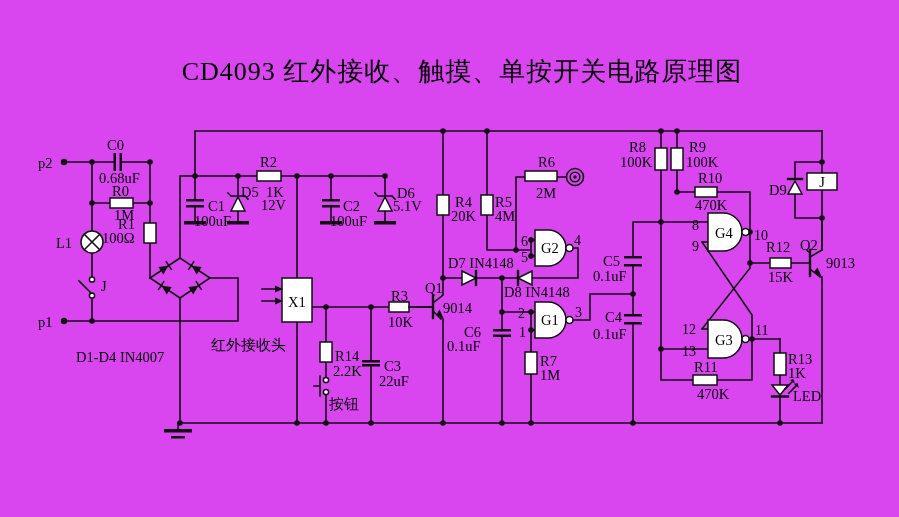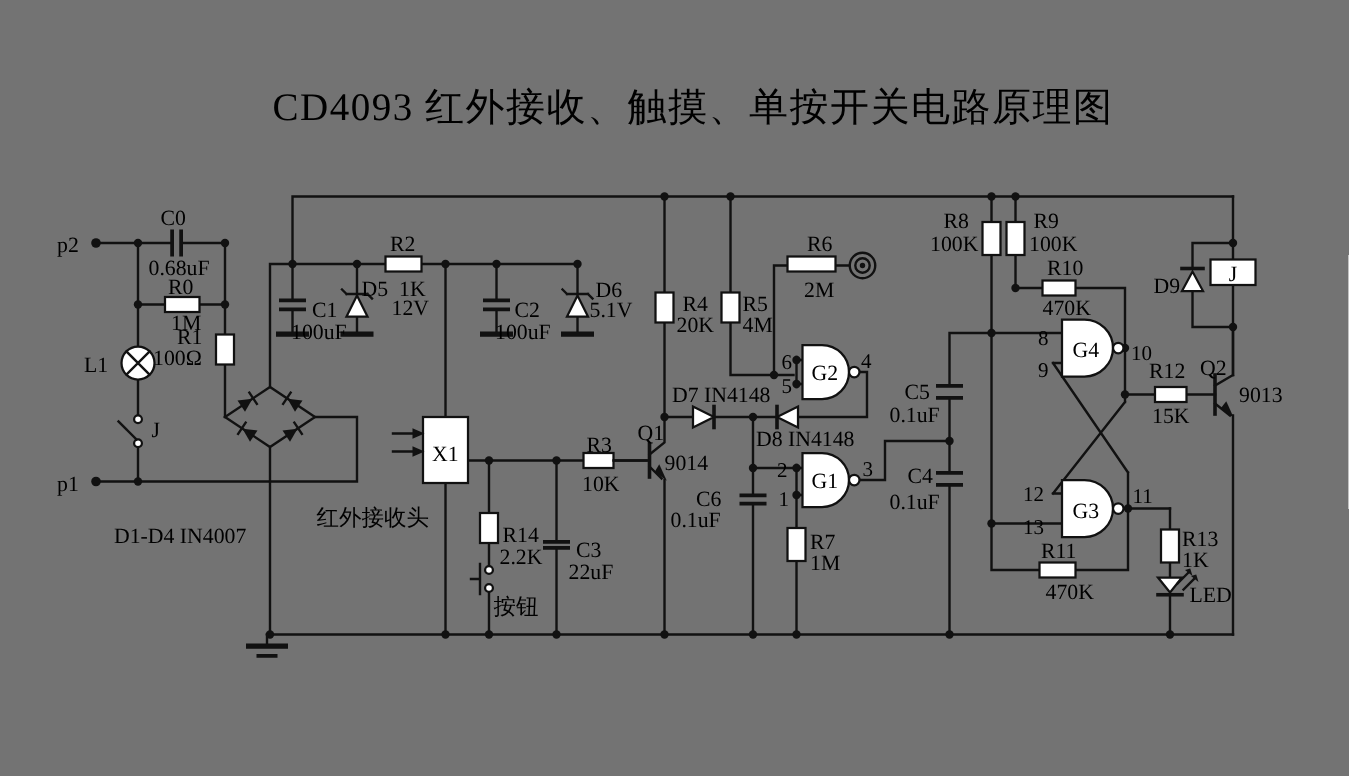--- a/index.html
+++ b/index.html
@@ -1,16 +1,16 @@
 <!DOCTYPE html>
 <html><head>
 <meta charset="utf-8">
 <style>
   html,body{margin:0;padding:0;background:#fff;}
-  .stage{width:899px;height:517px;background:#737373;position:relative;font-family:"Liberation Serif",serif;}
+  .stage{width:899px;height:517px;background:#d946ef;position:relative;font-family:"Liberation Serif",serif;}
   svg{display:block;}
   .w{stroke:#111;stroke-width:1.6;fill:none;stroke-linecap:square;}
   .w2{stroke:#111;stroke-width:2.4;fill:none;stroke-linecap:square;}
   .box{fill:#fff;stroke:#111;stroke-width:1.5;}
   .dot{fill:#111;stroke:none;}
   .tri{fill:#fff;stroke:#111;stroke-width:1.5;stroke-linejoin:miter;}
   .trif{fill:#111;stroke:none;}
   .plate{fill:#111;stroke:none;}
   .lbl{font-family:"Liberation Serif",serif;font-size:14.5px;fill:#000;}
   .pin{font-family:"Liberation Serif",serif;font-size:14px;fill:#000;}

